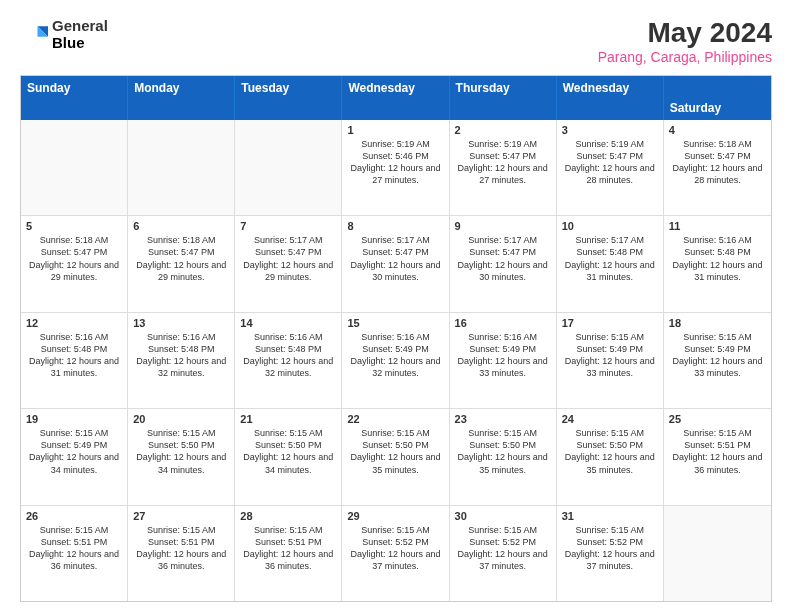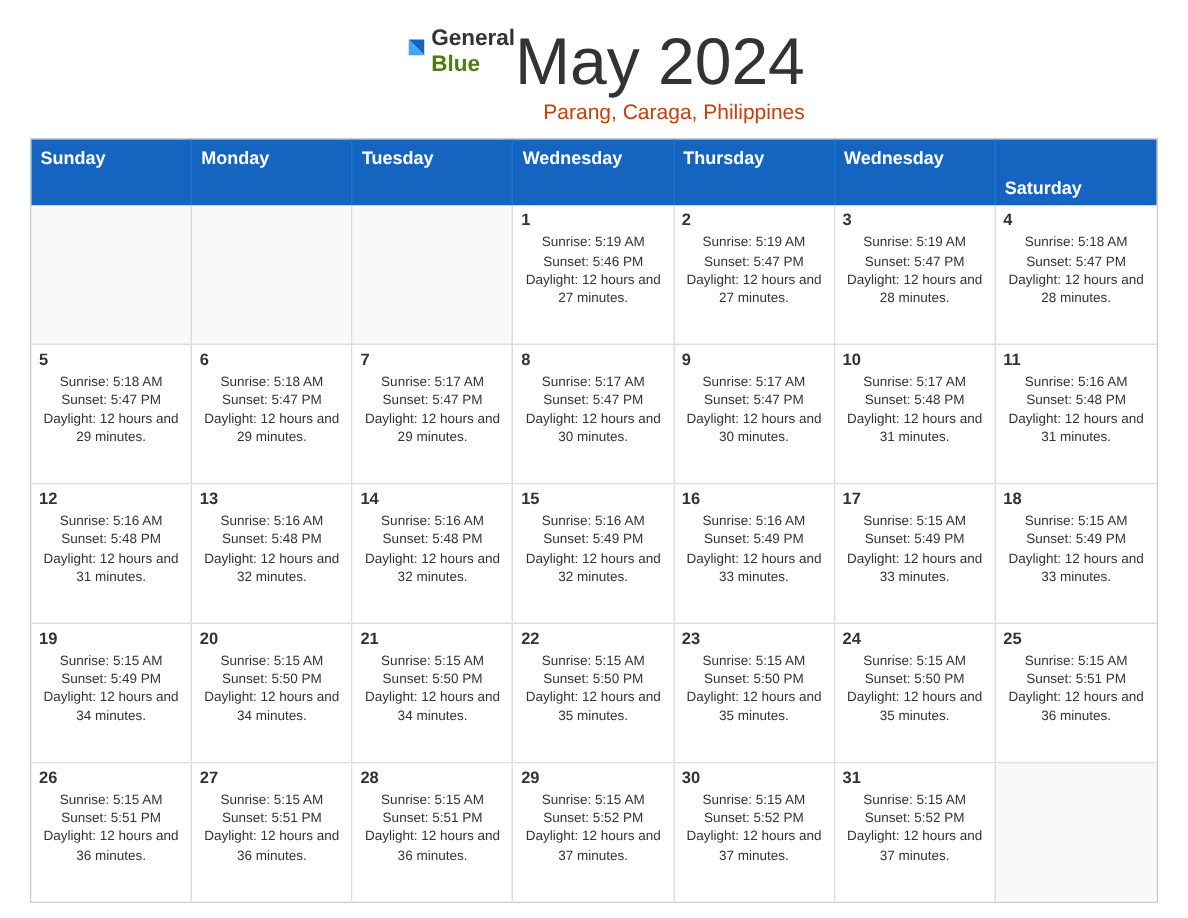--- a/index.html
+++ b/index.html
@@ -12,45 +12,45 @@
     }
     .page {
       width: 792px;
       height: 612px;
       padding: 18px 20px 10px 20px;
       display: flex;
       flex-direction: column;
     }
     .header {
       display: flex;
-      justify-content: center;
+      justify-content: space-between;
       align-items: flex-start;
       margin-bottom: 10px;
     }
     .logo {
       display: flex;
       align-items: center;
       gap: 4px;
     }
     .logo-icon {
       width: 28px;
       height: 28px;
     }
     .title-block {
       text-align: right;
     }
     .month-title {
-      font-size: 44px;
-      font-weight: normal;
+      font-size: 28px;
+      font-weight: bold;
       color: #333;
       line-height: 1.1;
     }
     .subtitle {
       font-size: 14px;
-      color: #c2410c;
+      color: #ec4899;
     }
     .calendar {
       flex: 1;
       display: flex;
       flex-direction: column;
       border: 1px solid #ccc;
     }
     .cal-header {
       display: grid;
       grid-template-columns: repeat(7, 1fr);
@@ -105,21 +105,21 @@
 <div class="page">
   <div class="header">
     <div class="logo">
       <svg class="logo-icon" viewBox="0 0 32 32">
         <rect x="0" y="0" width="32" height="32" fill="none"></rect>
         <polygon points="20,6 32,6 32,18" fill="#1565c0"></polygon>
         <polygon points="20,6 32,18 20,18" fill="#42a5f5"></polygon>
       </svg>
       <div>
         <div style="font-size:15px;font-weight:bold;color:#333;line-height:1.1;">General</div>
-        <div style="font-size:15px;font-weight:bold;color:#4d7c0f;line-height:1.1;">Blue</div>
+        <div style="font-size:15px;font-weight:bold;color:#000000;line-height:1.1;">Blue</div>
       </div>
     </div>
     <div class="title-block">
       <div class="month-title">May 2024</div>
       <div class="subtitle">Parang, Caraga, Philippines</div>
     </div>
   </div>
 
   <div class="calendar">
     <div class="cal-header">

